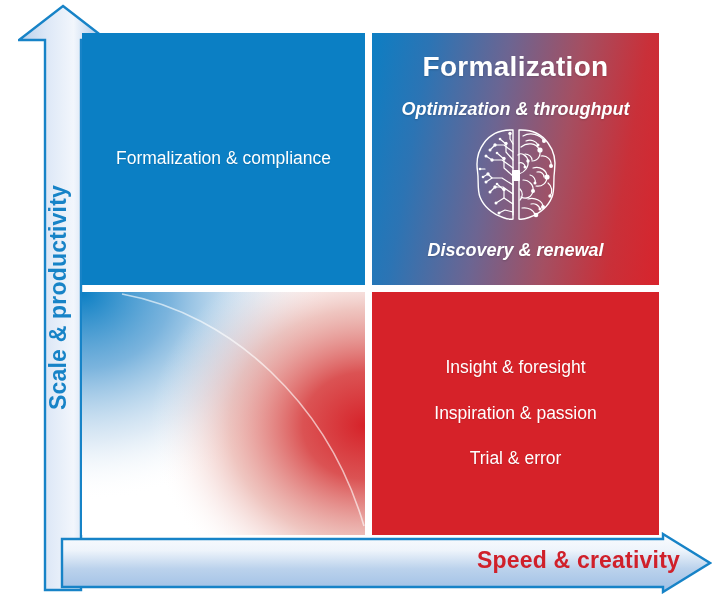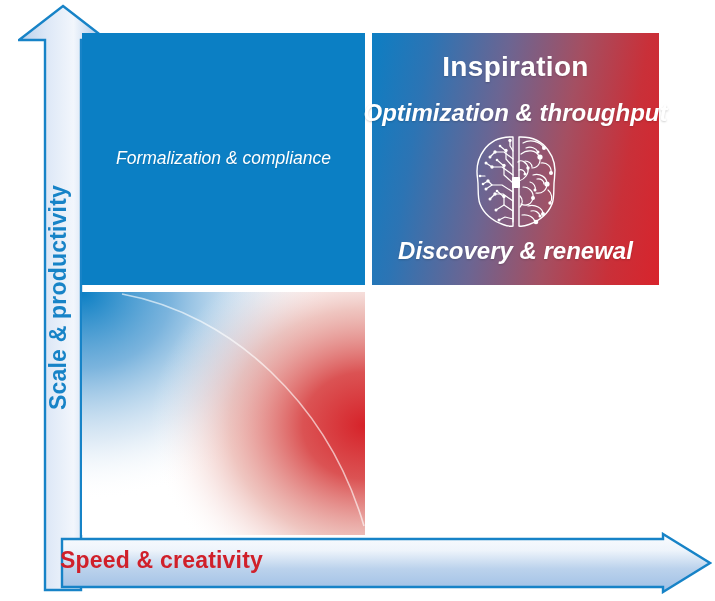--- a/index.html
+++ b/index.html
@@ -32,21 +32,21 @@
     width:340px;
     text-align:center;
     transform:rotate(-90deg);
   }
   #x-axis-label{
     color:#D0202A;
     font-size:23px;
     left:60px;
     top:547px;
     width:620px;
-    text-align:left;
+    text-align:right;
   }
 
   
   .quad{
     position:absolute;
     box-sizing:border-box;
     display:flex;
     flex-direction:column;
     align-items:center;
     color:#ffffff;
@@ -54,46 +54,45 @@
   #quad-tl{left:82px;  top:33px;  width:283px; height:252px; background:#0B7FC4;
            justify-content:center;}
   #quad-tr{left:372px; top:33px;  width:287px; height:252px;
            background:linear-gradient(100deg,#0D7EC3 0%,#2C74B4 18%,#6C6592 42%,#A44F62 64%,#C93039 84%,#D8242C 100%);
            justify-content:flex-start;}
   #quad-bl{left:82px;  top:292px; width:283px; height:243px; overflow:hidden;}
   #quad-br{left:372px; top:292px; width:287px; height:243px; background:#D62229;
            justify-content:center;}
 
   .quad-line{
-    font-style:italic;
     font-size:17.5px;
     line-height:1.0;
     margin:9px 0;
     text-shadow:0 1px 1px rgba(0,0,0,.12);
     white-space:nowrap;
   }
   #quad-tl .quad-line{margin:14px 0;}
   #quad-br .quad-line{margin:14px 0;}
 
   #quad-title{
     font-size:28px;
     font-weight:bold;
     margin:18px 0 0 0;
     letter-spacing:.3px;
     text-shadow:0 1px 2px rgba(0,0,0,.18);
   }
   .quad-sub{
-    font-size:24px;
+    font-size:18px;
     font-weight:bold;
     font-style:italic;
     text-shadow:0 1px 2px rgba(0,0,0,.18);
     white-space:nowrap;
   }
   #quad-sub-top{margin-top:16px;}
-  #quad-sub-bottom{margin-top:6px;}
+  #quad-sub-bottom{margin-top:16px;}
   #brain-icon{margin-top:4px;}
 
   
   #bl-gradient{position:absolute;inset:0;}
 </style>
 </head>
 <body>
 
 <div id="canvas">
 
@@ -123,21 +122,21 @@
     <polygon points="2,7 603,7 603,2 650,31 603,60 603,55 2,55" fill="url(#xGrad)" stroke="#1783C7" stroke-width="2.4" stroke-linejoin="miter"></polygon>
   </svg>
 
   <div class="axis-label" id="x-axis-label">Speed &amp; creativity</div>
 
   <div class="quad" id="quad-tl">
     <div class="quad-line">Formalization &amp; compliance</div>
   </div>
 
   <div class="quad" id="quad-tr">
-    <div id="quad-title">Inspiration</div>
+    <div id="quad-title">Formalization</div>
 
     <div class="quad-sub" id="quad-sub-top">Optimization &amp; throughput</div>
 
     <svg id="brain-icon" width="86" height="100" viewBox="0 0 172 200">
       <g fill="none" stroke="#ffffff" stroke-width="2.4" stroke-linecap="round" stroke-linejoin="round">
 
         <path d="M80 12 C54 11 34 21 22 38 C10 54 6 74 9 94
                  C12 115 8 130 14 146 C21 164 38 180 60 187
                  C68 190 75 191 80 190 Z" stroke-width="2.8"></path>
 
@@ -251,14 +250,19 @@
         </linearGradient>
       </defs>
       <rect x="0" y="0" width="283" height="243" fill="url(#blBase)"></rect>
       <rect x="0" y="0" width="283" height="243" fill="url(#blBlue)"></rect>
       <rect x="0" y="0" width="283" height="243" fill="url(#blRed)"></rect>
 
       <path d="M40 2 C150 22 246 112 282 234" fill="none" stroke="#FFFFFF" stroke-opacity=".62" stroke-width="1.6"></path>
     </svg>
   </div>
 
+  <div class="quad" id="quad-br">
+    <div class="quad-line">Insight &amp; foresight</div>
+    <div class="quad-line">Inspiration &amp; passion</div>
+    <div class="quad-line">Trial &amp; error</div>
+  </div>
 
 </div>
 
 </body></html>

